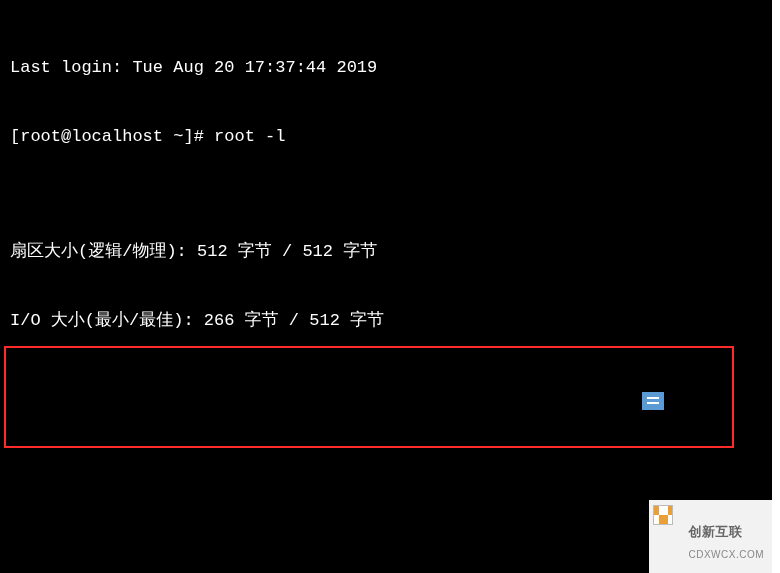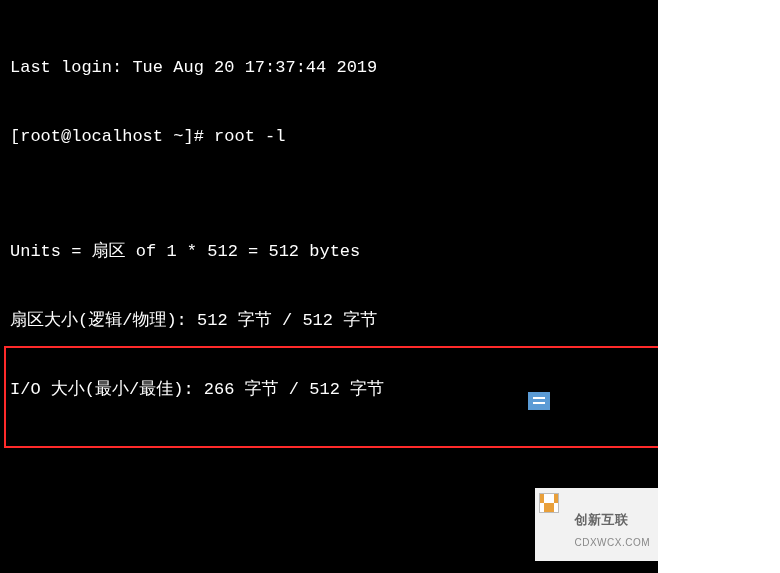--- a/index.html
+++ b/index.html
@@ -1,21 +1,21 @@
 <!DOCTYPE html>
 <html><head>
 <meta charset="utf-8">
 <style>
   html, body {
     margin: 0;
     padding: 0;
     background: #ffffff;
   }
   .terminal {
-    width: 658px;
+    width: 772px;
     height: 573px;
     background: #000000;
     color: #ffffff;
     font-family: "Courier New", Consolas, monospace;
     font-size: 17px;
     line-height: 23px;
     padding: 10px;
     box-sizing: border-box;
     position: relative;
     overflow: hidden;
@@ -51,21 +51,21 @@
     content: "";
     display: block;
     position: absolute;
     top: 10px; left: 5px; right: 5px;
     height: 2px;
     background: #ffffff;
   }
   .watermark {
     position: absolute;
     right: 0;
-    bottom: 12px;
+    bottom: 0;
     background: #f2f2f2;
     color: #888;
     font-family: Arial, sans-serif;
     font-size: 10px;
     padding: 4px 8px 2px 26px;
     line-height: 11px;
     letter-spacing: 0.5px;
     margin-top: 32px;
   }
   .watermark .big {
@@ -87,21 +87,20 @@
       linear-gradient(90deg, #e9a03b 50%, #fff 50%) bottom right / 9px 9px no-repeat;
   }
 </style>
 </head>
 <body>
 
 <div class="terminal">
   <div class="line">Last login: Tue Aug 20 17:37:44 2019</div>
   <div class="line">[root@localhost ~]# root -l</div>
   <div class="line"></div>
-  <div class="line">Units = 扇区 of 1 * 512 = 512 bytes</div>
   <div class="line">扇区大小(逻辑/物理): 512 字节 / 512 字节</div>
   <div class="line">I/O 大小(最小/最佳): 266 字节 / 512 字节</div>
   
   <div class="line"></div>
   
   
   
   <div class="line"></div>
   
   

